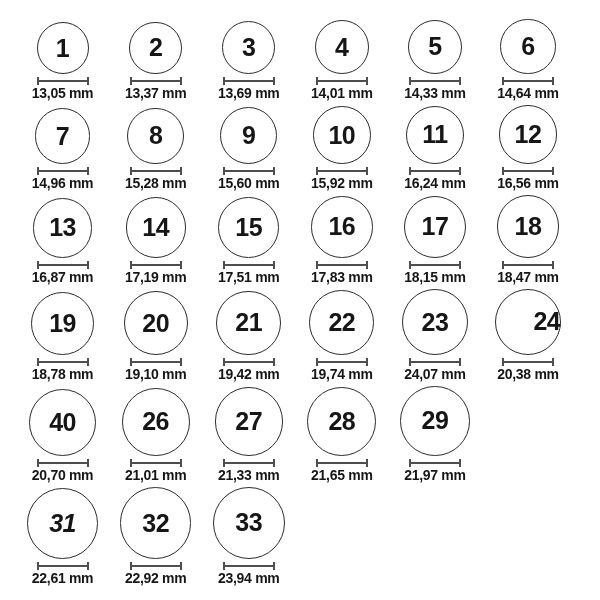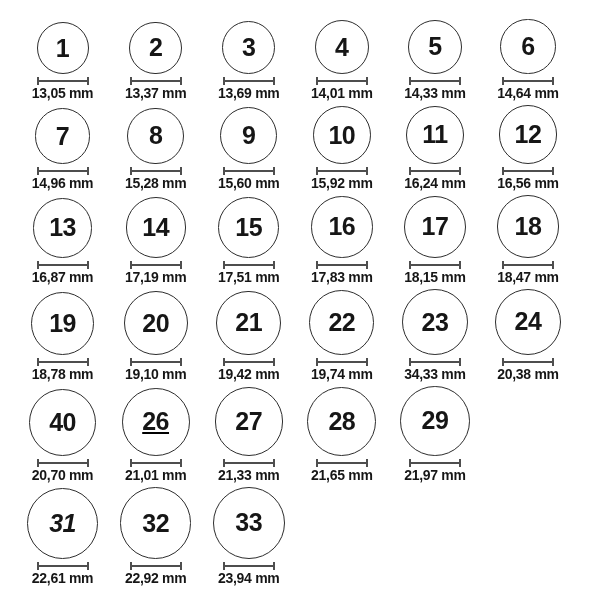--- a/index.html
+++ b/index.html
@@ -234,40 +234,40 @@
           <span class="num">22</span>
         </div>
         <div class="bracket"></div>
         <div class="mmlabel">19,74 mm</div>
       </div>
       <div class="cell">
         <div class="circle" style="width: 65.9px; height: 65.9px;">
           <span class="num">23</span>
         </div>
         <div class="bracket"></div>
-        <div class="mmlabel">34,33 mm</div>
-      </div>
-      <div class="cell">
-        <div class="circle" style="width: 66.5px; height: 66.5px;">
+        <div class="mmlabel">24,07 mm</div>
+      </div>
+      <div class="cell">
+        <div class="circle" style="width: 66.5px; height: 66.5px; justify-content: flex-end;">
           <span class="num">24</span>
         </div>
         <div class="bracket"></div>
         <div class="mmlabel">20,38 mm</div>
       </div>
     </div>
     <div class="row">
       <div class="cell">
         <div class="circle" style="width: 67.1px; height: 67.1px;">
           <span class="num">40</span>
         </div>
         <div class="bracket"></div>
         <div class="mmlabel">20,70 mm</div>
       </div>
       <div class="cell">
-        <div class="circle" style="width: 67.8px; height: 67.8px; text-decoration: underline;">
+        <div class="circle" style="width: 67.8px; height: 67.8px;">
           <span class="num">26</span>
         </div>
         <div class="bracket"></div>
         <div class="mmlabel">21,01 mm</div>
       </div>
       <div class="cell">
         <div class="circle" style="width: 68.4px; height: 68.4px;">
           <span class="num">27</span>
         </div>
         <div class="bracket"></div>

